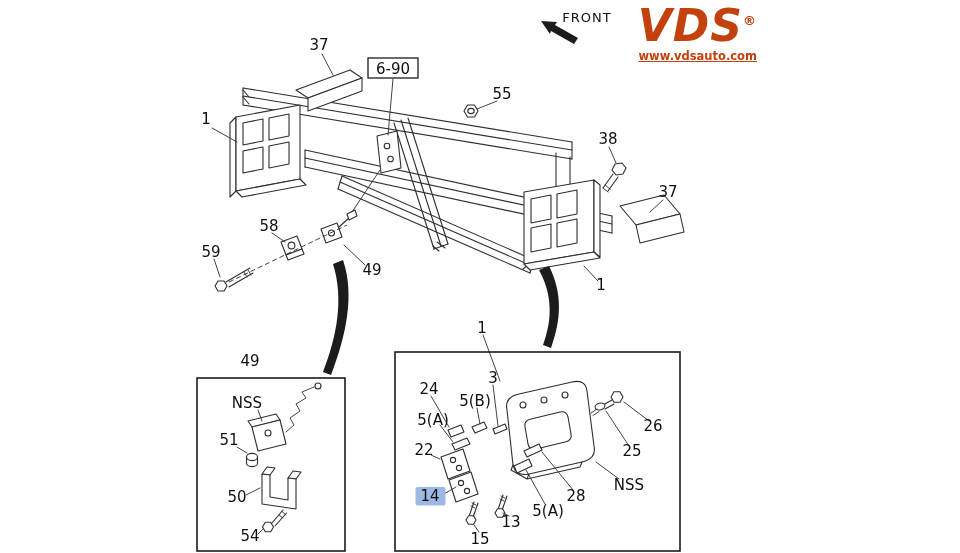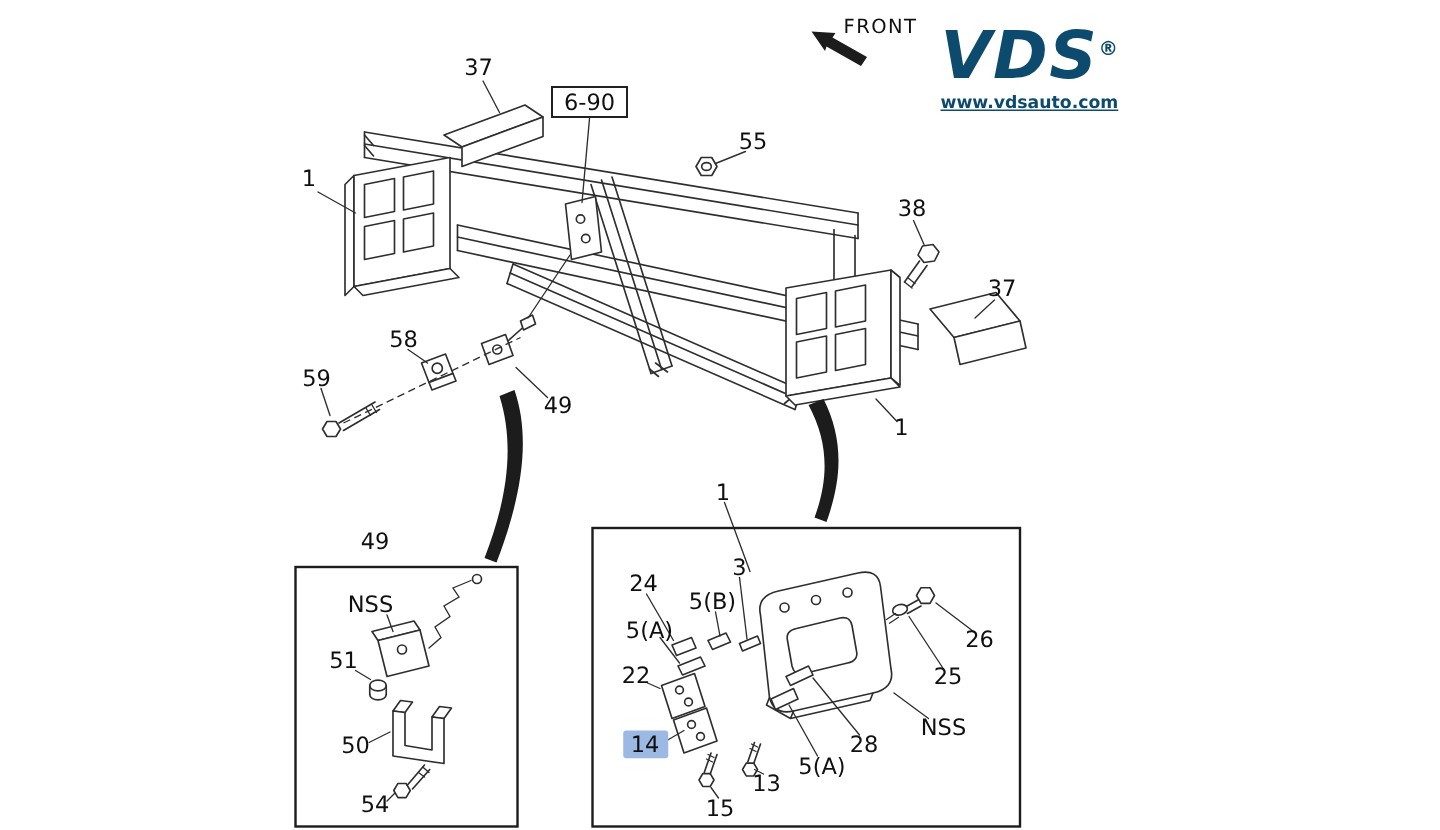--- a/index.html
+++ b/index.html
@@ -10,21 +10,21 @@
   .ln{stroke:#2e2e2e;stroke-width:1.1;fill:none;stroke-linecap:round;stroke-linejoin:round;}
   .wh{fill:#ffffff;stroke:#2e2e2e;stroke-width:1.1;stroke-linejoin:round;}
   .thin{stroke:#2e2e2e;stroke-width:0.9;fill:none;stroke-linecap:round;}
   .dash{stroke:#2e2e2e;stroke-width:0.9;fill:none;stroke-dasharray:5 3;}
   .blk{fill:#1c1c1c;stroke:none;}
   .box{fill:none;stroke:#1c1c1c;stroke-width:1.6;}
   .refbox{fill:#ffffff;stroke:#1c1c1c;stroke-width:1.3;}
   text.call{font-size:15px;fill:#101010;font-family:"DejaVu Sans", sans-serif;}
   text.front{font-size:13px;fill:#101010;letter-spacing:1px;}
   
-  .logo{position:absolute;top:16px;right:10px;width:130px;text-align:left;color:#0c4a6e;}
+  .logo{position:absolute;top:4px;right:10px;width:130px;text-align:right;color:#c2410c;}
   .logo-text{font-size:44px;line-height:1;font-weight:bold;font-style:italic;letter-spacing:1px;}
   .logo-reg{font-size:13px;vertical-align:super;font-style:normal;}
   .logo-site{font-size:11.5px;margin-top:1px;font-weight:bold;text-decoration:underline;}
 </style>
 </head>
 <body>
 
 <div class="page">
 
 <svg width="960" height="553" viewBox="0 0 960 553" xmlns="http://www.w3.org/2000/svg">

